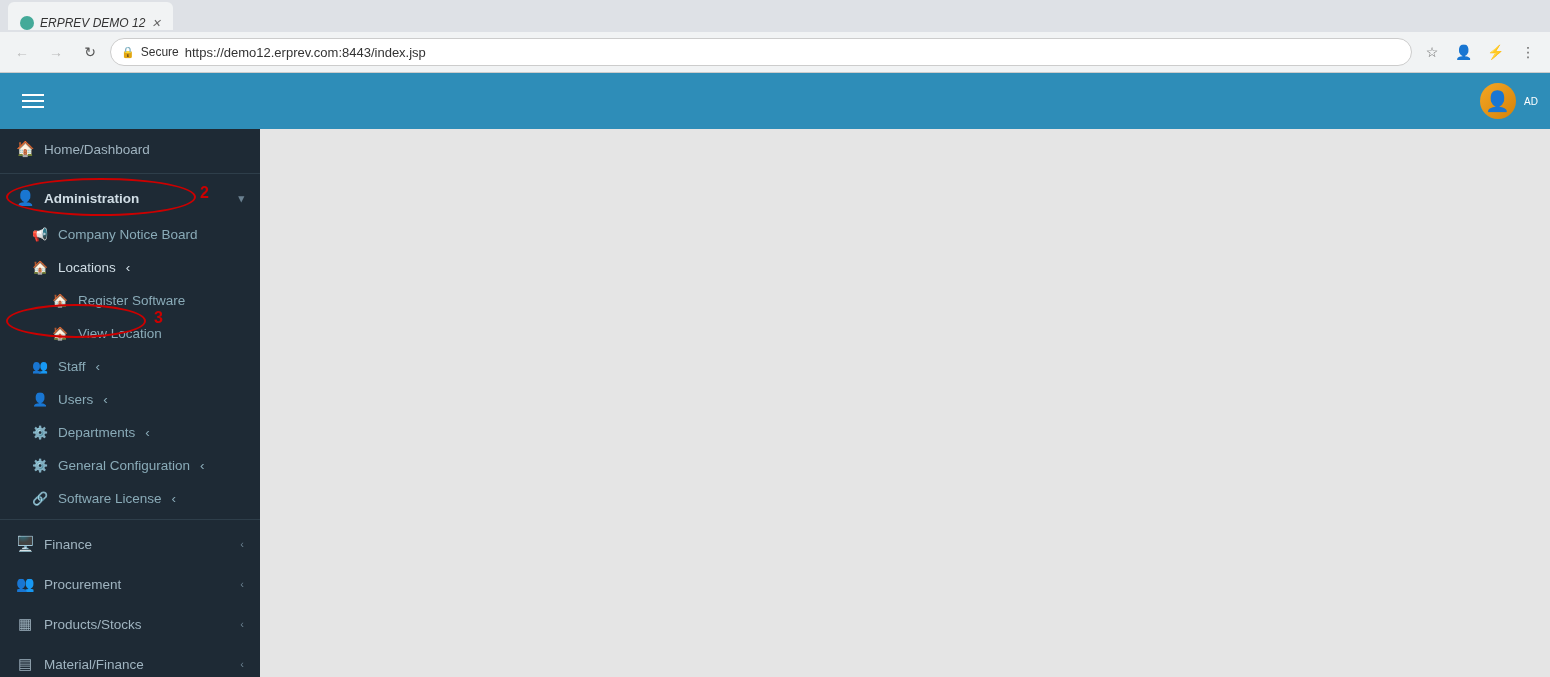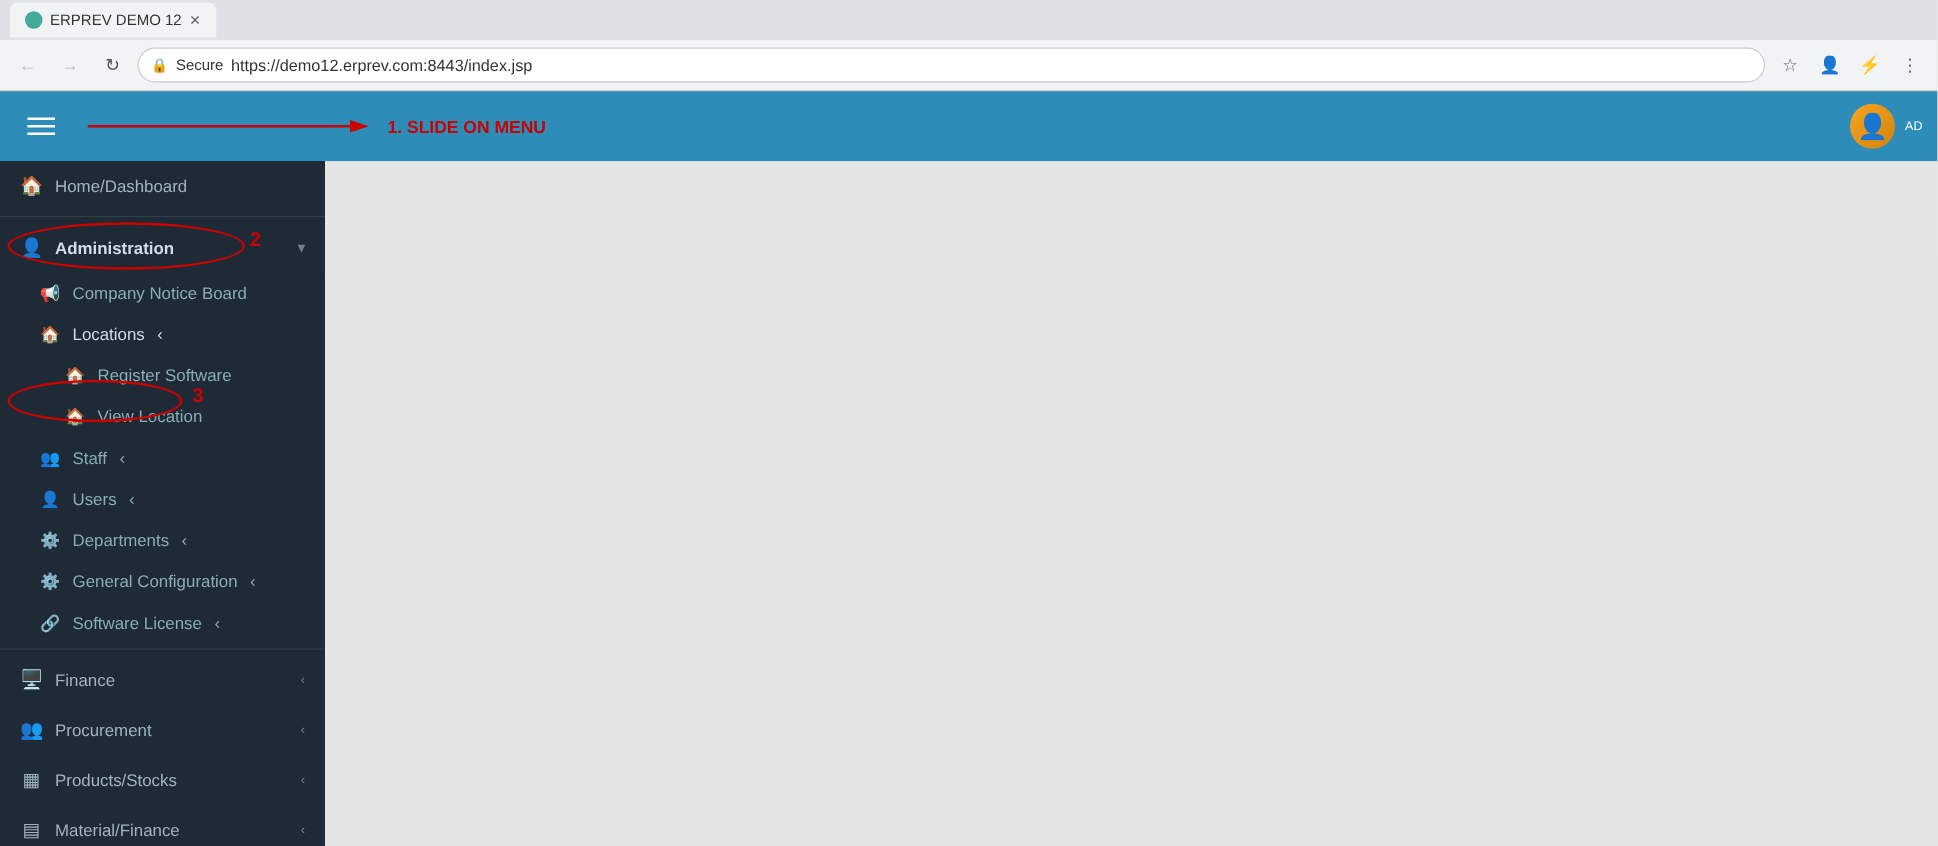--- a/index.html
+++ b/index.html
@@ -13,29 +13,30 @@
     .tab-bar {
       display: flex;
       align-items: center;
       height: 32px;
       background: #dee1e6;
       padding: 0 8px;
       gap: 4px;
     }
     .browser-tab {
       display: flex;
-      align-items: center;
+      align-items: flex-end;
       background: #f1f3f4;
       border-radius: 6px 6px 0 0;
       padding: 0 12px;
       height: 28px;
       font-size: 12px;
       color: #333;
       gap: 6px;
       min-width: 160px;
+      font-style: italic;
     }
     .tab-favicon {
       width: 14px;
       height: 14px;
       background: #4a9;
       border-radius: 50%;
       display: inline-block;
     }
     .tab-close {
       margin-left: auto;
@@ -310,27 +311,20 @@
 
   <div class="top-navbar">
     <div class="hamburger-area">
       <button class="hamburger-btn">
         <span class="ham-line"></span>
         <span class="ham-line"></span>
         <span class="ham-line"></span>
       </button>
     </div>
 
-    <div style="display:flex;align-items:center;margin-left:4px;pointer-events:none;">
-      <svg width="240" height="20">
-        <line x1="0" y1="10" x2="210" y2="10" stroke="#cc0000" stroke-width="2"></line>
-        <polygon points="210,5 225,10 210,15" fill="#cc0000"></polygon>
-      </svg>
-      <span style="color:#cc0000;font-size:14px;font-weight:bold;white-space:nowrap;">1.  SLIDE ON MENU</span>
-    </div>
 
     <div class="top-navbar-right">
       <div class="user-avatar">
         <span style="font-size:20px;">👤</span>
       </div>
       <span class="user-label">AD</span>
     </div>
   </div>
 
   <div class="oval-circle"></div>

